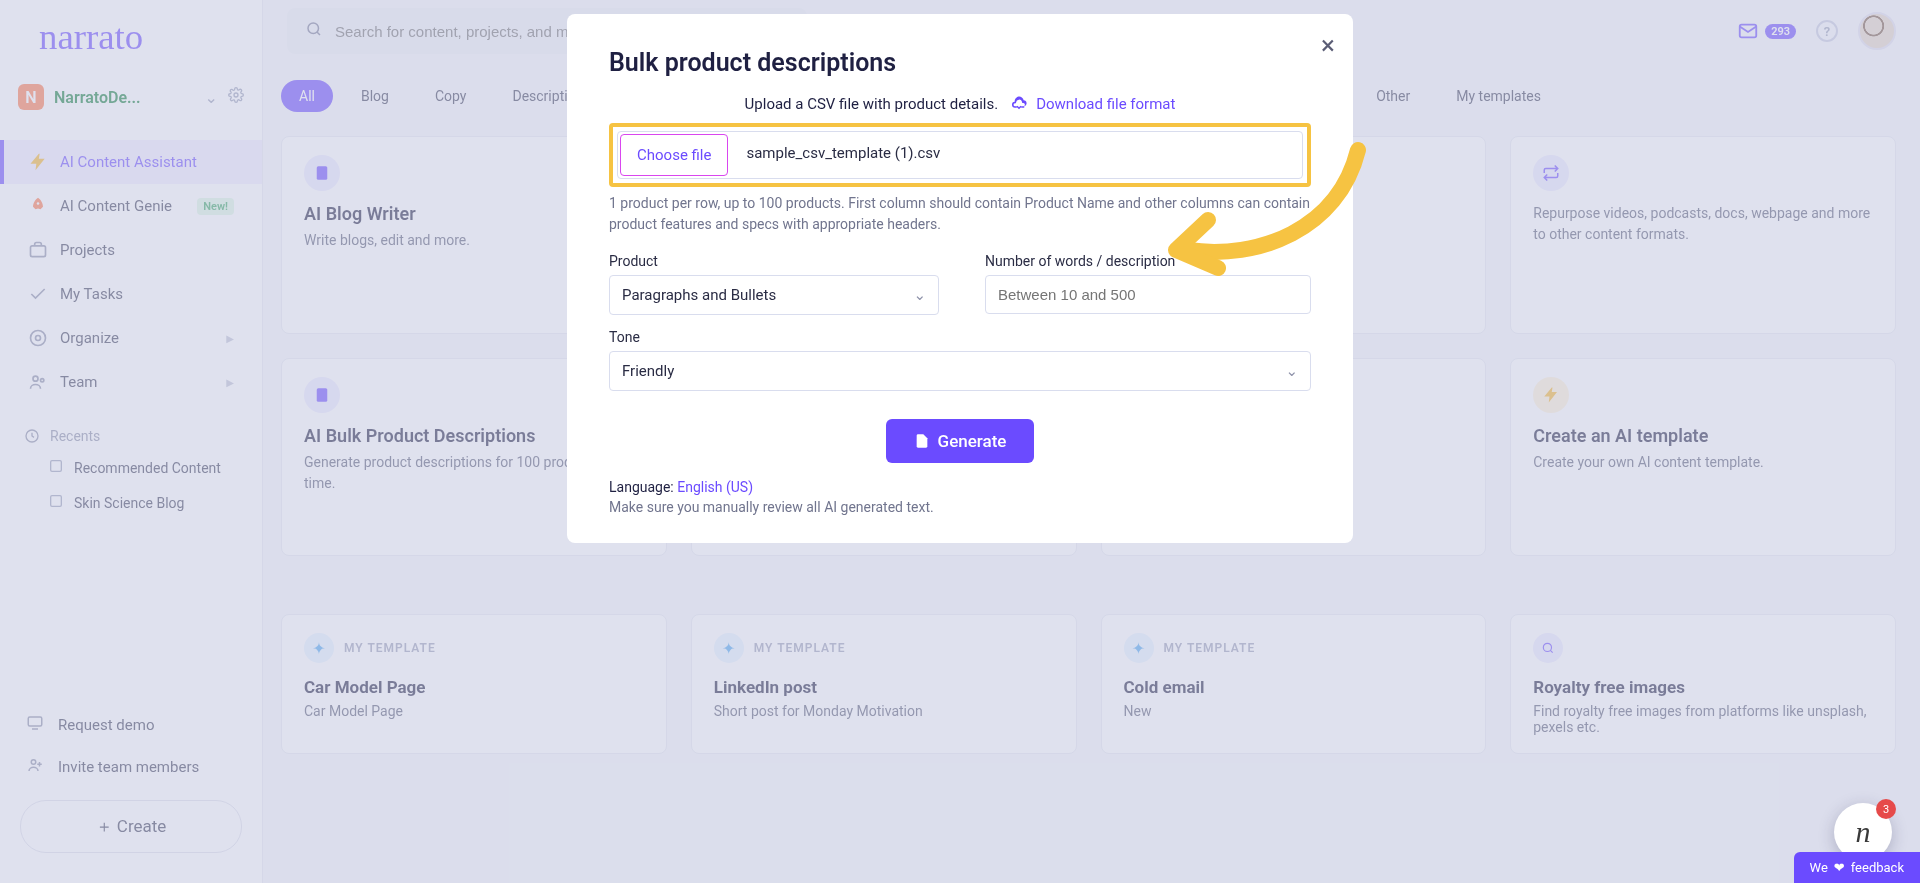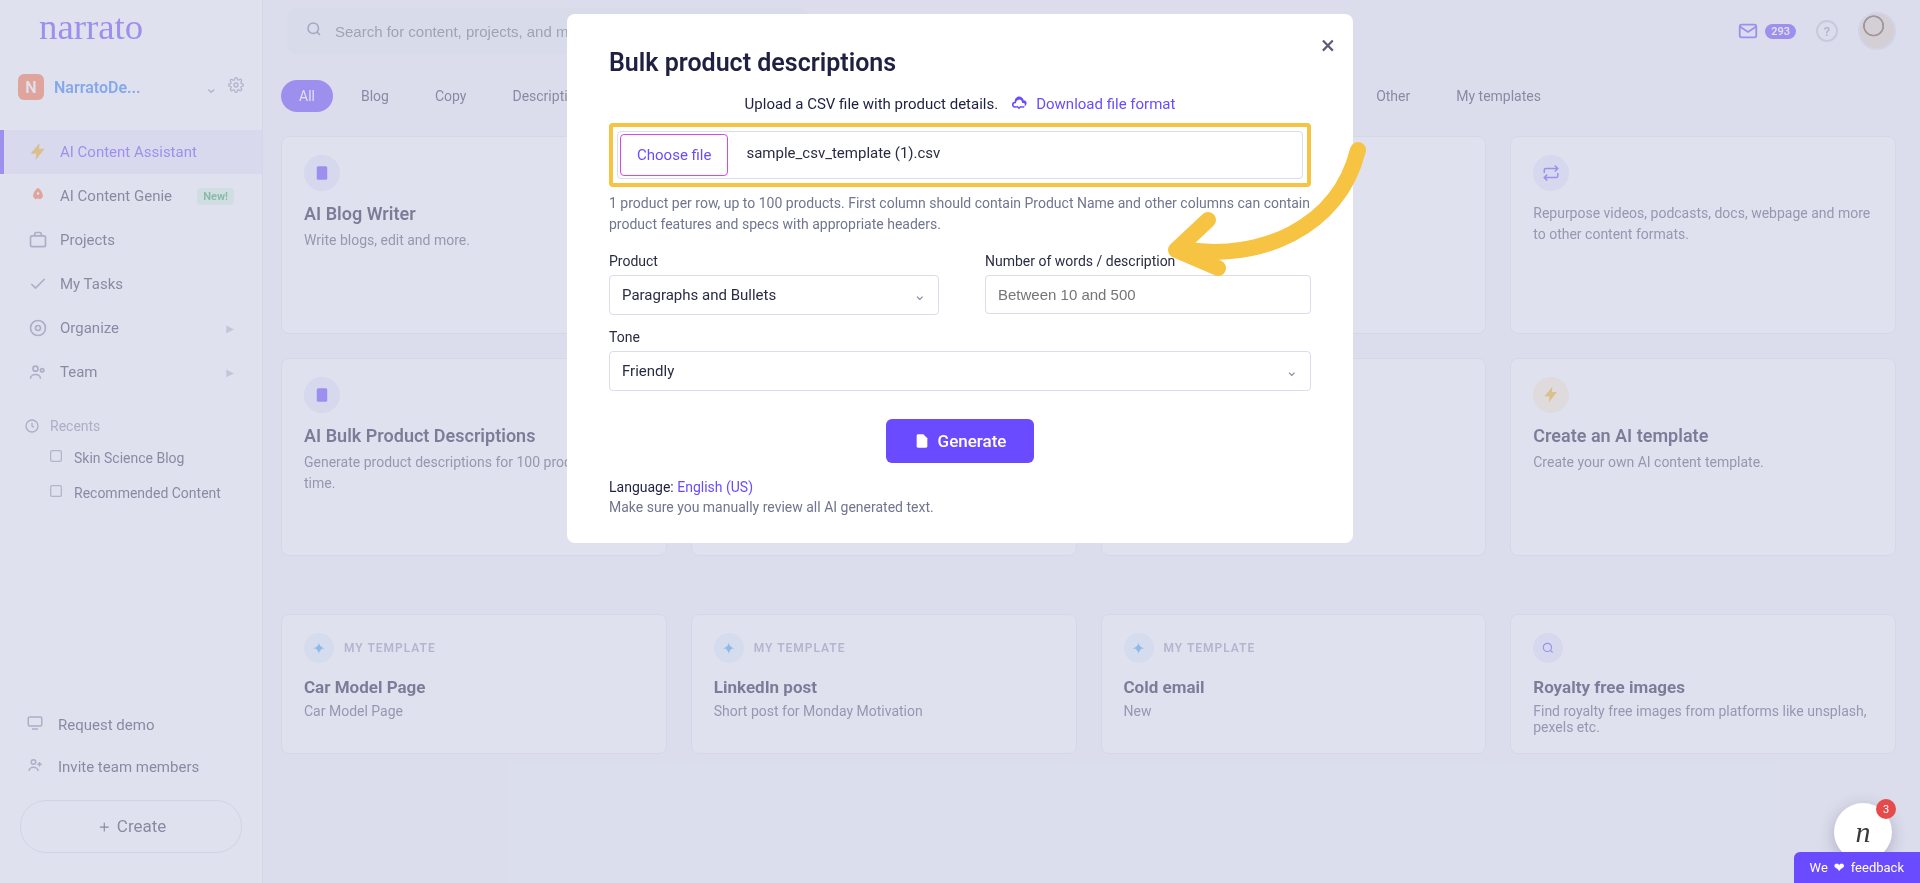--- a/index.html
+++ b/index.html
@@ -1,25 +1,25 @@
 <!DOCTYPE html>
 <html><head>
 <meta charset="utf-8">
 <style>
   * { box-sizing: border-box; margin: 0; padding: 0; }
   html, body { width: 1920px; height: 883px; overflow: hidden; font-family: -apple-system, "Segoe UI", Roboto, sans-serif; }
   body { background: #f6f7fb; color: #1f2042; position: relative; }
 
   .app { display: flex; width: 100%; height: 100%; }
   .sidebar { width: 263px; background: #fff; border-right: 1px solid #e8e9f1; display: flex; flex-direction: column; }
-  .sidebar .logo { padding: 4px 0 0; text-align: center; }
+  .sidebar .logo { padding: 14px 0 0; text-align: center; }
   .sidebar .logo svg { height: 46px; }
   .sidebar .ws { display: flex; align-items: center; gap: 10px; padding: 10px 18px; margin-top: 10px; }
   .sidebar .ws .badge-sq { width: 26px; height: 26px; background: #ff7a4d; color: #fff; display: flex; align-items: center; justify-content: center; border-radius: 6px; font-weight: 600; }
-  .sidebar .ws .name { flex: 1; color: #3b82f6; font-weight: 600; }
+  .sidebar .ws .name { flex: 1; color: #15803d; font-weight: 600; }
   .sidebar .ws .chev { color: #9aa0b8; }
   .sidebar .ws .gear { color: #9aa0b8; }
 
   .sidebar nav { padding-top: 20px; }
   .nav-item { display: flex; align-items: center; gap: 12px; padding: 12px 28px; font-size: 15px; color: #3c3e58; cursor: pointer; position: relative; }
   .nav-item.active { background: #f1eefe; color: #6b4bff; }
   .nav-item.active::before { content: ""; position: absolute; left: 0; top: 0; bottom: 0; width: 4px; background: #6b4bff; }
   .nav-item .icon svg, .nav-item .icon { width: 20px; height: 20px; display: inline-flex; align-items: center; justify-content: center; }
   .nav-item .icon { color: #8c90a8; }
   .nav-item.active .icon { color: #f5b52c; }
@@ -187,27 +187,27 @@
       <svg width="16" height="16" viewBox="0 0 24 24" fill="none" stroke="currentColor" stroke-width="2">
           <circle cx="12" cy="12" r="9"></circle>
           <path d="M12 7v5l3 2"></path>
         </svg>
       <span>Recents</span>
     </div>
     <div class="recent">
       <span class="ic"><svg width="16" height="16" viewBox="0 0 24 24" fill="none" stroke="currentColor" stroke-width="2">
             <rect x="4" y="4" width="16" height="16" rx="2"></rect>
           </svg></span>
-      <span>Skin Science Blog</span>
+      <span>Recommended Content</span>
     </div>
     <div class="recent">
       <span class="ic"><svg width="16" height="16" viewBox="0 0 24 24" fill="none" stroke="currentColor" stroke-width="2">
             <rect x="4" y="4" width="16" height="16" rx="2"></rect>
           </svg></span>
-      <span>Recommended Content</span>
+      <span>Skin Science Blog</span>
     </div>
 
     <div class="bottom">
       <a>
           <span class="ic"><svg width="18" height="18" viewBox="0 0 24 24" fill="none" stroke="currentColor" stroke-width="2">
               <rect x="3" y="4" width="18" height="12" rx="2"></rect>
               <path d="M8 20h8"></path>
             </svg></span>
           <span>Request demo</span>
         </a>

